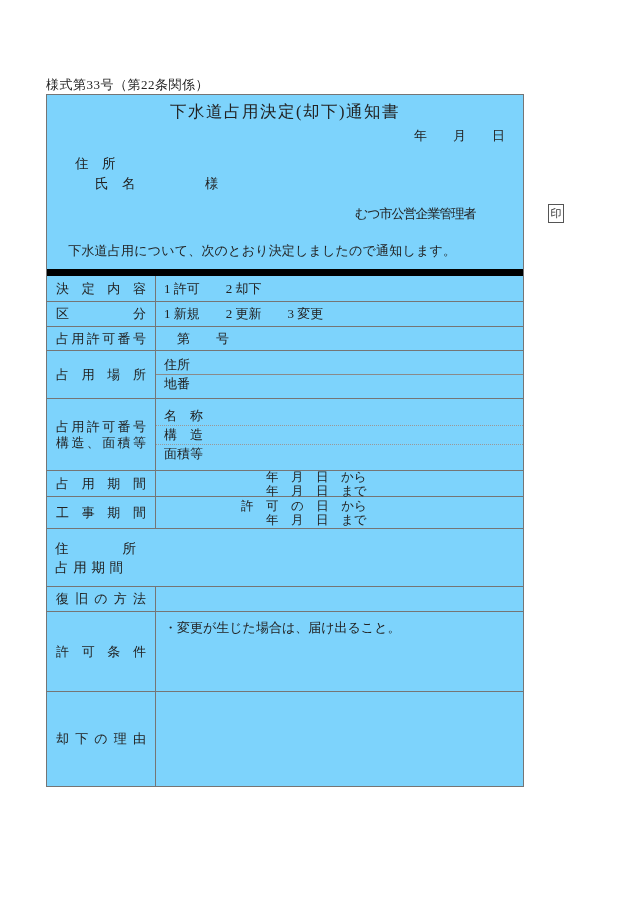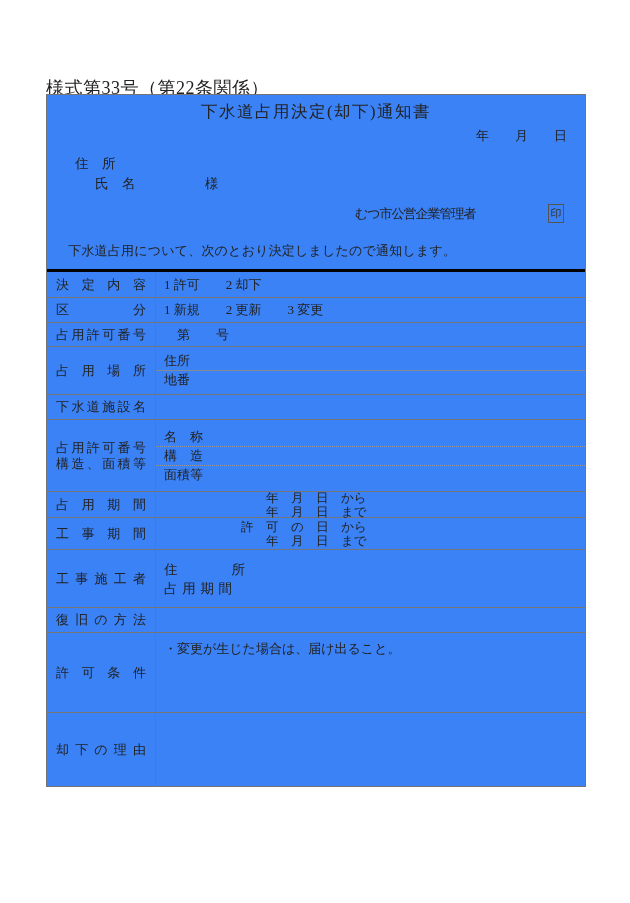--- a/index.html
+++ b/index.html
@@ -3,25 +3,25 @@
 <meta charset="utf-8">
 <style>
   html,body{margin:0;padding:0;}
   body{
     width:630px;height:903px;position:relative;background:#ffffff;
     font-family:"Liberation Serif","DejaVu Serif",serif;
     color:#222222;
     -webkit-font-smoothing:antialiased;
   }
   .form-no{
-    position:absolute;left:46px;top:76px;font-size:18px;letter-spacing:0.5px;
+    position:absolute;left:46px;top:76px;font-size:13px;letter-spacing:0.5px;
   }
   .doc{
-    position:absolute;left:46px;top:94px;width:540px;height:693px;
-    border:1px solid #757575;box-sizing:border-box;background:#3b82f6;
+    position:absolute;left:46px;top:94px;width:478px;height:693px;
+    border:1px solid #757575;box-sizing:border-box;background:#7dd3fc;
   }
   .doc-title{
     position:absolute;top:6px;left:0;width:100%;text-align:center;
     font-size:16.5px;letter-spacing:1.5px;white-space:pre;
   }
   .date-line{
     position:absolute;top:32px;right:18px;font-size:13px;white-space:pre;text-align:right;
   }
   .addr-line{position:absolute;left:28px;top:60px;font-size:13.5px;white-space:pre;}
   .name-line{position:absolute;left:28px;top:80px;font-size:13.5px;white-space:pre;margin-left:20px;}
@@ -33,21 +33,21 @@
     position:absolute;left:501px;top:109px;width:16px;height:19px;
     border:1px solid #555555;box-sizing:border-box;
     display:flex;align-items:center;justify-content:center;
     font-size:11px;color:#333;
   }
   .intro{
     position:absolute;left:8px;top:147px;font-size:13px;white-space:pre;letter-spacing:0.2px;
   }
   .tbl{
     position:absolute;left:0;right:0;top:174px;bottom:0;
-    border-top:3px solid #000000;
+    border-top:7px solid #000000;
     display:flex;flex-direction:column;
     font-size:13px;
   }
   .row{
     display:flex;flex-direction:row;border-bottom:1px solid #757575;
     box-sizing:border-box;flex:none;
   }
   .row.last{border-bottom:none;flex:1;}
   .lbl{
     width:109px;flex:none;border-right:1px solid #757575;box-sizing:border-box;
@@ -139,26 +139,20 @@
         <span class="j">占用場所</span>
       </div>
       <div class="val">
         <div class="subwrap">
           <div class="subrow solid">住所</div>
           <div class="subrow">地番</div>
         </div>
       </div>
     </div>
 
-    <div class="row" style="height:25px;">
-      <div class="lbl">
-        <span class="j">下水道施設名</span>
-      </div>
-      <div class="val"></div>
-    </div>
 
     <div class="row" style="height:72px;">
       <div class="lbl">
         <span class="j">占用許可番号</span>
         <span class="j">構造、面積等</span>
       </div>
       <div class="val">
         <div class="subwrap">
           <div class="subrow dotted">名　称</div>
           <div class="subrow dotted">構　造</div>
@@ -181,23 +175,20 @@
       <div class="lbl">
         <span class="j">工事期間</span>
       </div>
       <div class="val period">
         <span class="txt">許　可　の　日　から</span>
         <span class="txt">　　年　月　日　まで</span>
       </div>
     </div>
 
     <div class="row" style="height:58px;">
-      <div class="lbl">
-        <span class="j">工事施工者</span>
-      </div>
       <div class="val contractor">
         <span class="txt">住　　　　所</span>
         <span class="txt c-spaced">占用期間</span>
       </div>
     </div>
 
     <div class="row" style="height:25px;">
       <div class="lbl">
         <span class="j">復旧の方法</span>
       </div>

